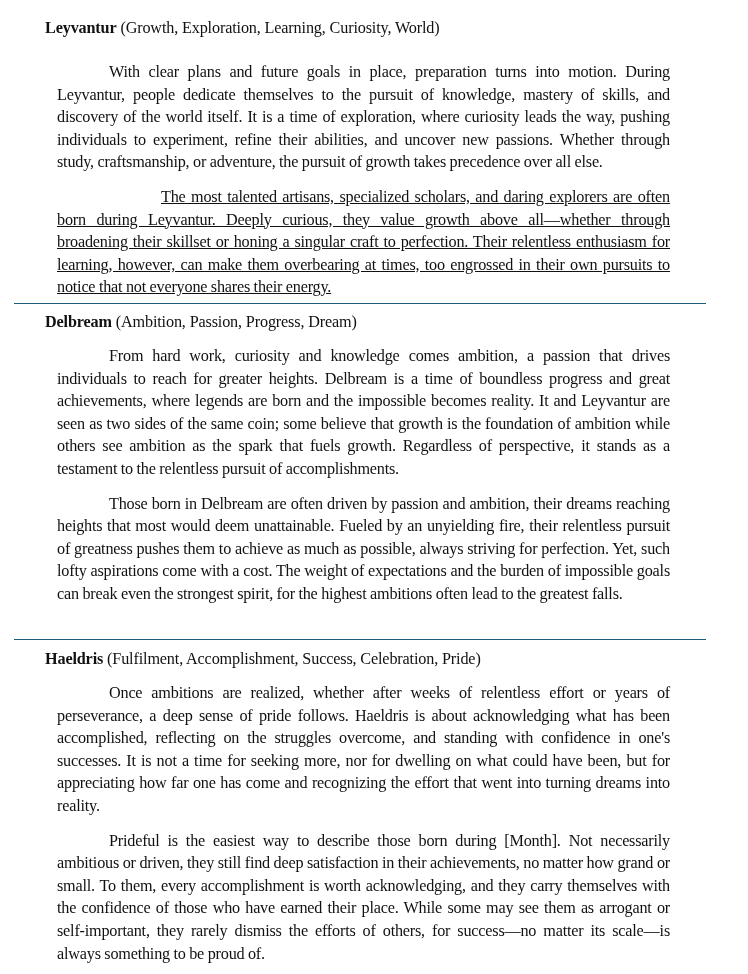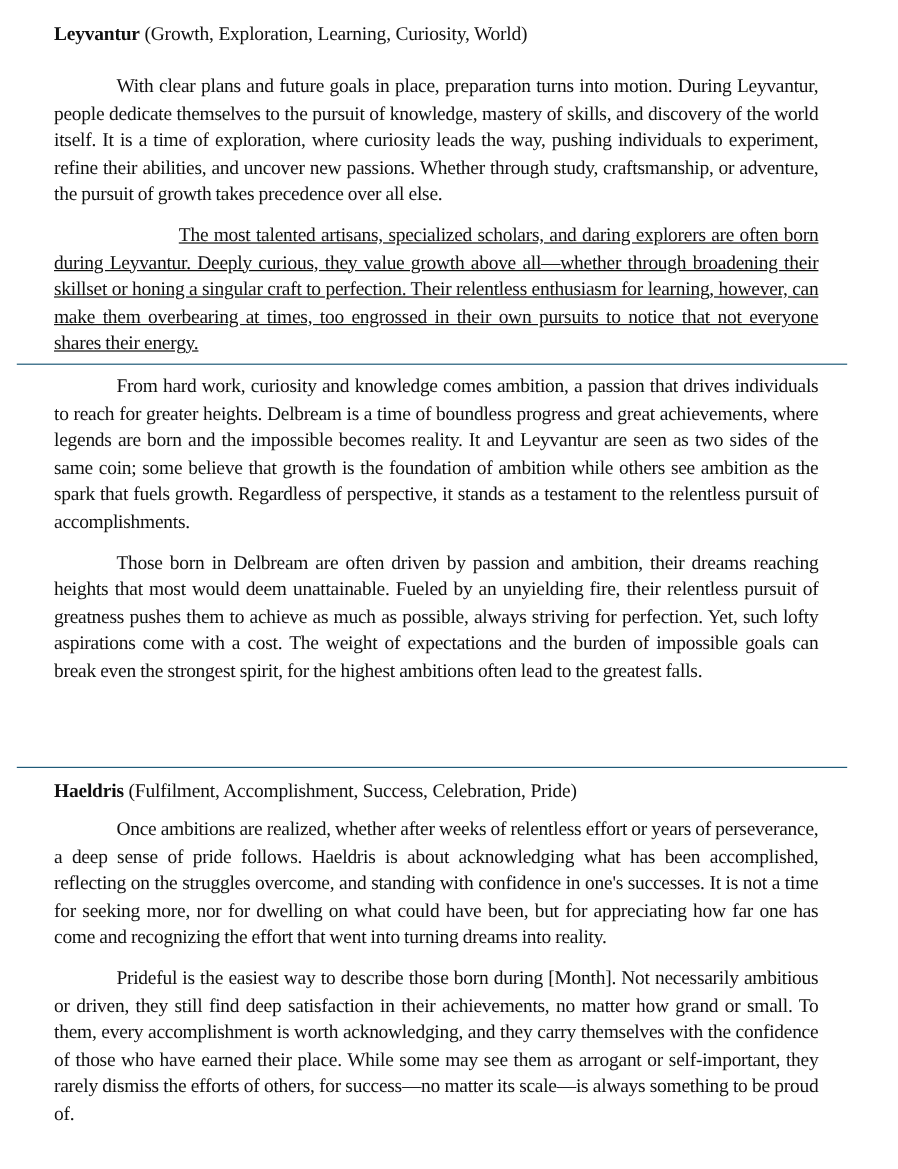--- a/index.html
+++ b/index.html
@@ -33,21 +33,21 @@
     white-space: nowrap;
     letter-spacing: -0.15px;
   }
   .heading .name {
     font-weight: bold;
   }
   .para {
     font-size: 16.2px;
     line-height: 22.6px;
     text-align: justify;
-    margin: 0;
+    margin: 12px;
     text-indent: 52px;
     letter-spacing: -0.2px;
     word-spacing: -0.3px;
   }
   .para.deep-indent {
     text-indent: 104px;
     text-decoration: underline;
   }
   .divider {
     position: absolute;
@@ -79,20 +79,21 @@
 
   <section class="section" id="s1">
     <p class="heading"><span class="name">Leyvantur</span> <span class="themes">(Growth, Exploration, Learning, Curiosity, World)</span></p>
     <p class="para p1">With clear plans and future goals in place, preparation turns into motion. During Leyvantur, people dedicate themselves to the pursuit of knowledge, mastery of skills, and discovery of the world itself. It is a time of exploration, where curiosity leads the way, pushing individuals to experiment, refine their abilities, and uncover new passions. Whether through study, craftsmanship, or adventure, the pursuit of growth takes precedence over all else.</p>
     <p class="para deep-indent">The most talented artisans, specialized scholars, and daring explorers are often born during Leyvantur. Deeply curious, they value growth above all—whether through broadening their skillset or honing a singular craft to perfection. Their relentless enthusiasm for learning, however, can make them overbearing at times, too engrossed in their own pursuits to notice that not everyone shares their energy.</p>
   </section>
 
   <div class="divider" id="div1" style="border-top-color: rgb(31, 90, 120);"></div>
 
   <section class="section" id="s2">
+    <p class="heading"><span class="name">Delbream</span> <span class="themes">(Ambition, Passion, Progress, Dream)</span></p>
     <p class="para p1">From hard work, curiosity and knowledge comes ambition, a passion that drives individuals to reach for greater heights. Delbream is a time of boundless progress and great achievements, where legends are born and the impossible becomes reality. It and Leyvantur are seen as two sides of the same coin; some believe that growth is the foundation of ambition while others see ambition as the spark that fuels growth. Regardless of perspective, it stands as a testament to the relentless pursuit of accomplishments.</p>
     <p class="para">Those born in Delbream are often driven by passion and ambition, their dreams reaching heights that most would deem unattainable. Fueled by an unyielding fire, their relentless pursuit of greatness pushes them to achieve as much as possible, always striving for perfection. Yet, such lofty aspirations come with a cost. The weight of expectations and the burden of impossible goals can break even the strongest spirit, for the highest ambitions often lead to the greatest falls.</p>
   </section>
 
   <div class="divider" id="div2" style="border-top-color: rgb(31, 90, 120);"></div>
 
   <section class="section" id="s3">
     <p class="heading"><span class="name">Haeldris</span> <span class="themes">(Fulfilment, Accomplishment, Success, Celebration, Pride)</span></p>
     <p class="para p1">Once ambitions are realized, whether after weeks of relentless effort or years of perseverance, a deep sense of pride follows. Haeldris is about acknowledging what has been accomplished, reflecting on the struggles overcome, and standing with confidence in one's successes. It is not a time for seeking more, nor for dwelling on what could have been, but for appreciating how far one has come and recognizing the effort that went into turning dreams into reality.</p>
     <p class="para">Prideful is the easiest way to describe those born during [Month]. Not necessarily ambitious or driven, they still find deep satisfaction in their achievements, no matter how grand or small. To them, every accomplishment is worth acknowledging, and they carry themselves with the confidence of those who have earned their place. While some may see them as arrogant or self-important, they rarely dismiss the efforts of others, for success—no matter its scale—is always something to be proud of.</p>

